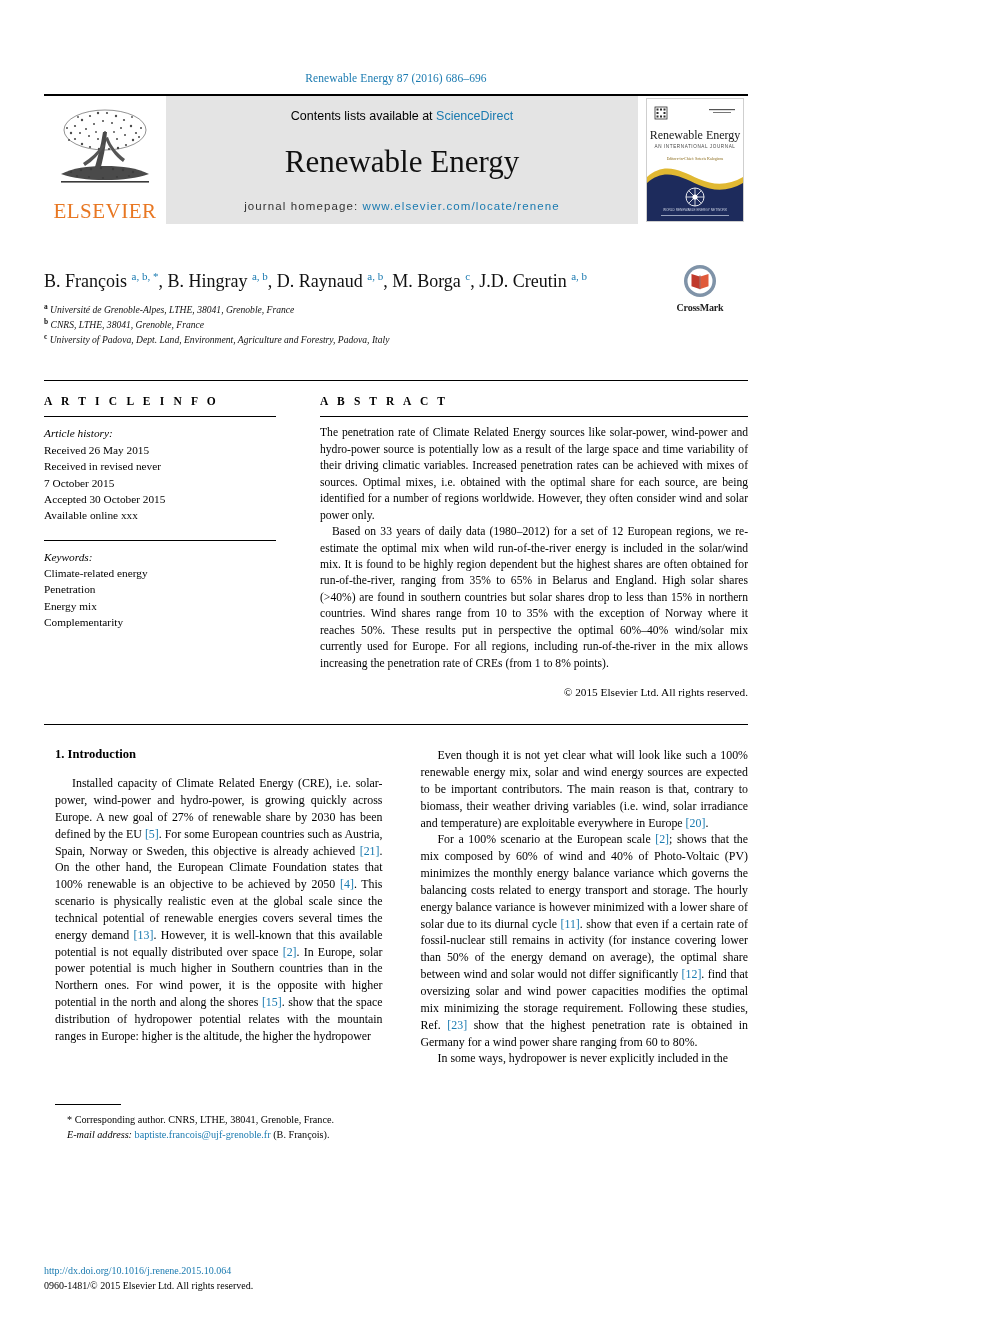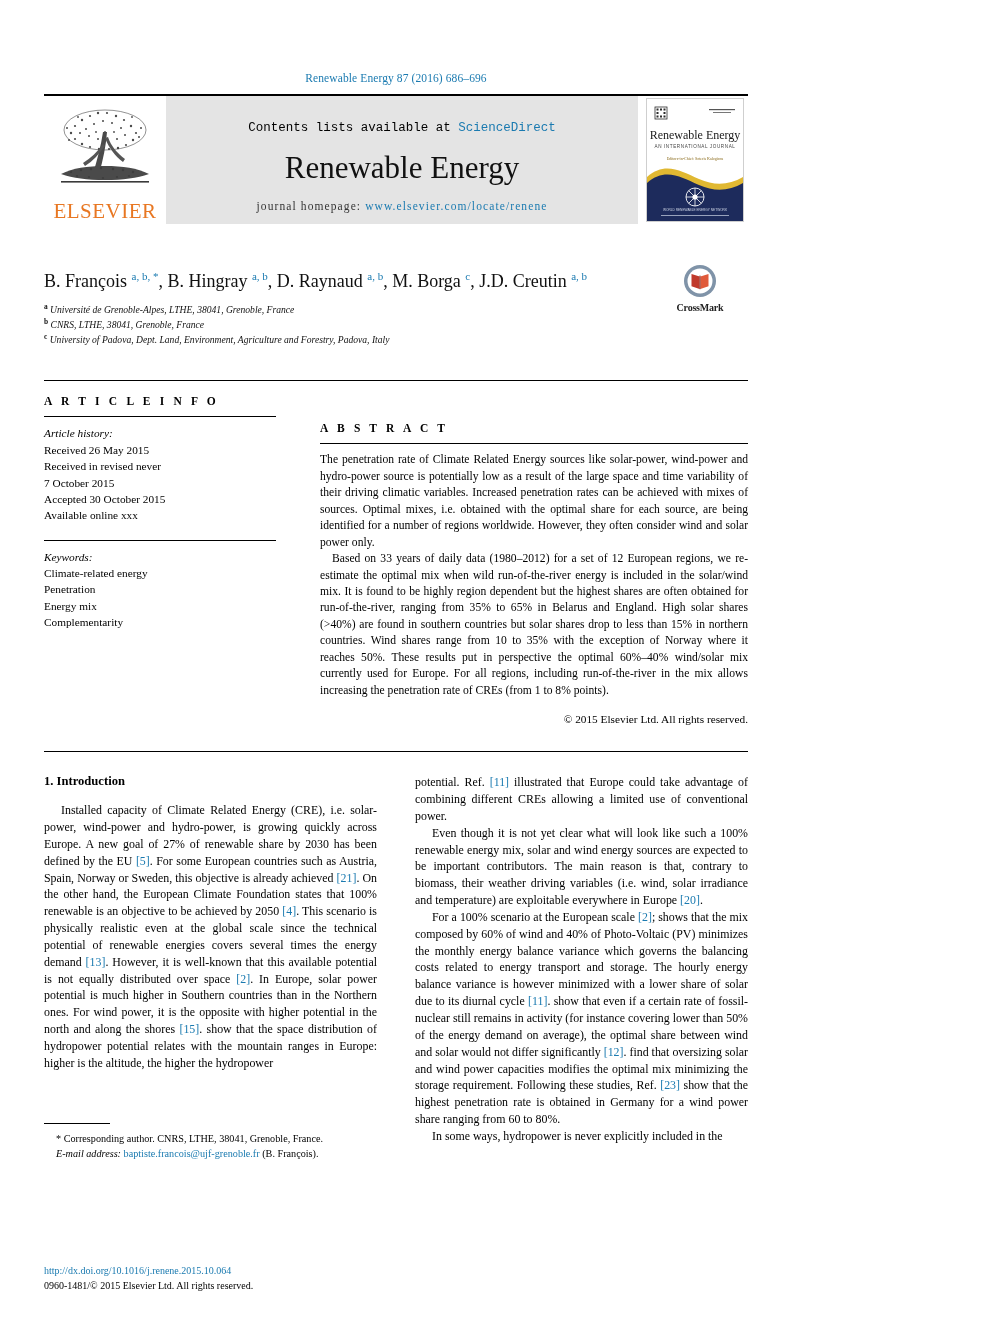--- a/index.html
+++ b/index.html
@@ -62,34 +62,33 @@
   .masthead-center {
     flex: 1 1 auto;
     background: #e4e4e4;
     display: flex;
     flex-direction: column;
     align-items: center;
     justify-content: space-between;
     padding: 13px 0 12px 0;
   }
   .contents-line {
-    font-family: Liberation Mono, monospace;
+    font-family: Liberation Sans, sans-serif;
     font-size: 12.5px;
     color: #000;
-    margin-top: 12px;
   }
   .contents-line .sd { color: #1a7ab0; }
   .journal-title {
     font-family: "Liberation Serif", serif;
     font-size: 31px;
     color: #111;
     line-height: 1;
   }
   .homepage-line {
-    font-family: Liberation Serif, serif;
+    font-family: Liberation Sans, sans-serif;
     font-size: 11.5px;
     letter-spacing: 1.1px;
     color: #333;
   }
   .homepage-line .url { color: #1a7ab0; }
   .cover-thumb {
     width: 106px;
     flex: 0 0 106px;
     margin-left: 4px;
     display: flex;
@@ -147,21 +146,21 @@
 
   
   .info-abstract {
     margin: 34px 44px 0 44px;
     border-top: 1.2px solid #000;
     padding-top: 14px;
     display: flex;
     gap: 44px;
   }
   .col-info { width: 232px; flex: 0 0 232px; }
-  .col-abstract { flex: 1 1 auto; margin-top: 27px; }
+  .col-abstract { flex: 1 1 auto; }
   .sec-head {
     font-family: "Liberation Serif", serif;
     font-size: 11.5px;
     font-weight: bold;
     letter-spacing: 3.2px;
     margin-bottom: 9px;
   }
   .rule { border-top: 1.2px solid #000; margin: 0 0 8px 0; }
   .rule-short { border-top: 1.2px solid #000; margin: 16px 0 8px 0; }
   .info-label {
@@ -185,21 +184,21 @@
     font-size: 11.3px;
     margin-top: 14px;
   }
 
   
   .body-rule {
     margin: 26px 44px 0 44px;
     border-top: 1.2px solid #000;
   }
   .body-cols {
-    margin: 22px 44px 0 44px;
+    margin: 22px 44px 0 55px;
     display: flex;
     gap: 38px;
   }
   .bcol { flex: 1 1 0; min-width: 0; position: relative; }
   h2.section-title {
     font-family: "Liberation Serif", serif;
     font-size: 12.6px;
     font-weight: bold;
     margin: 0 0 13px 0;
   }
@@ -211,21 +210,21 @@
     text-indent: 17px;
     hyphens: auto;
   }
   p.body-p + p.body-p { margin-top: 0; }
   .cite { color: #1a7ab0; }
   .link { color: #1a7ab0; }
 
   .footnote-wrap {
     position: absolute;
     left: 0;
-    bottom: 8px;
+    bottom: 0;
     width: 100%;
   }
   .foot-rule {
     border-top: 1px solid #000;
     width: 66px;
     margin-bottom: 7px;
   }
   .footnote {
     font-size: 10.2px;
     line-height: 1.5;
@@ -439,21 +438,20 @@
         <div class="footnote foot-indent">* Corresponding author. CNRS, LTHE, 38041, Grenoble, France.</div>
         <div class="footnote foot-indent">
           <span class="em">E-mail address:</span>
           <span class="link">baptiste.francois@ujf-grenoble.fr</span>
           <span>(B. François).</span>
         </div>
       </div>
     </div>
 
     <div class="bcol">
-      <p class="body-p" style="text-indent:0;">potential. Ref. <span class="cite">[11]</span> illustrated that Europe could take advantage of combining different CREs allowing a limited use of conventional power.</p>
       <p class="body-p">Even though it is not yet clear what will look like such a 100% renewable energy mix, solar and wind energy sources are expected to be important contributors. The main reason is that, contrary to biomass, their weather driving variables (i.e. wind, solar irradiance and temperature) are exploitable everywhere in Europe <span class="cite">[20]</span>.</p>
       <p class="body-p">For a 100% scenario at the European scale <span class="cite">[2]</span>; shows that the mix composed by 60% of wind and 40% of Photo-Voltaic (PV) minimizes the monthly energy balance variance which governs the balancing costs related to energy transport and storage. The hourly energy balance variance is however minimized with a lower share of solar due to its diurnal cycle <span class="cite">[11]</span>. show that even if a certain rate of fossil-nuclear still remains in activity (for instance covering lower than 50% of the energy demand on average), the optimal share between wind and solar would not differ significantly <span class="cite">[12]</span>. find that oversizing solar and wind power capacities modifies the optimal mix minimizing the storage requirement. Following these studies, Ref. <span class="cite">[23]</span> show that the highest penetration rate is obtained in Germany for a wind power share ranging from 60 to 80%.</p>
       <p class="body-p">In some ways, hydropower is never explicitly included in the</p>
     </div>
   </div>
 
   <div class="doi-block">
     <div class="doi-link">http://dx.doi.org/10.1016/j.renene.2015.10.064</div>
     <div>0960-1481/© 2015 Elsevier Ltd. All rights reserved.</div>
   </div>

